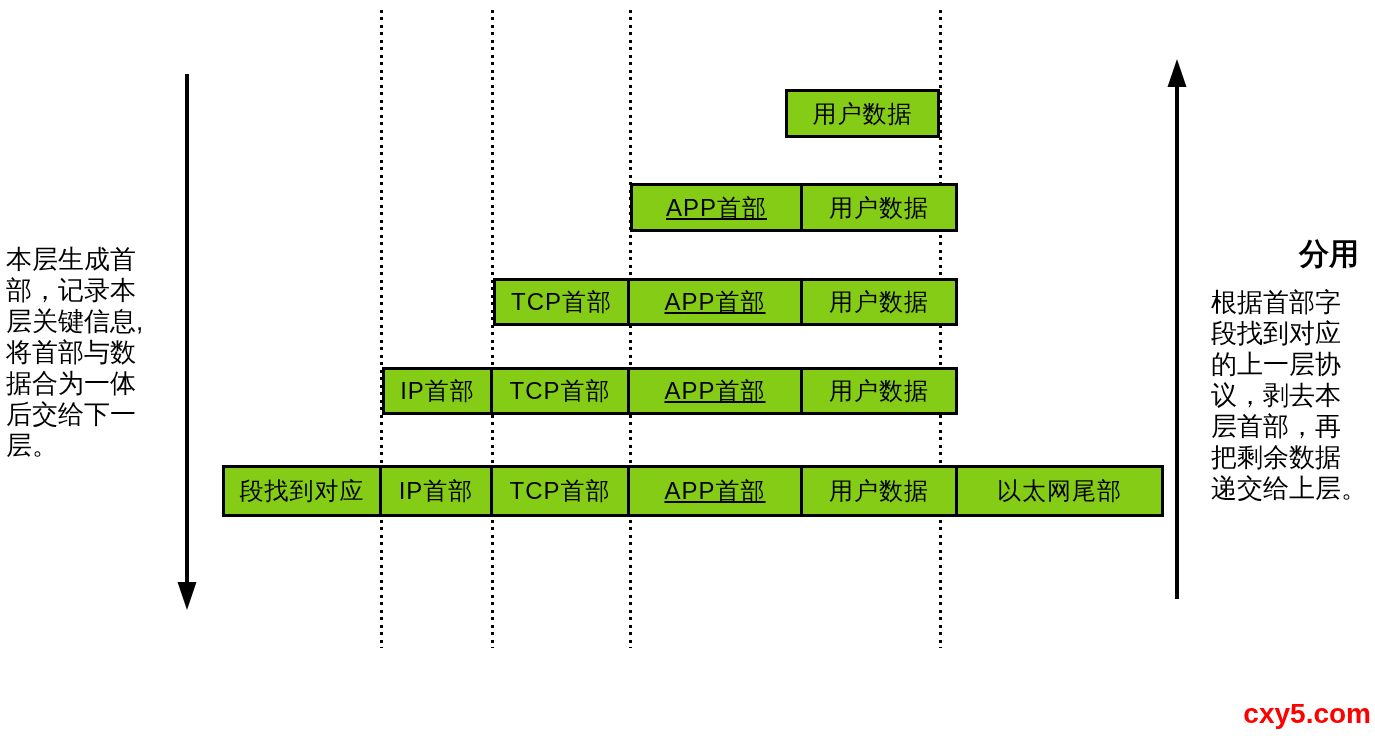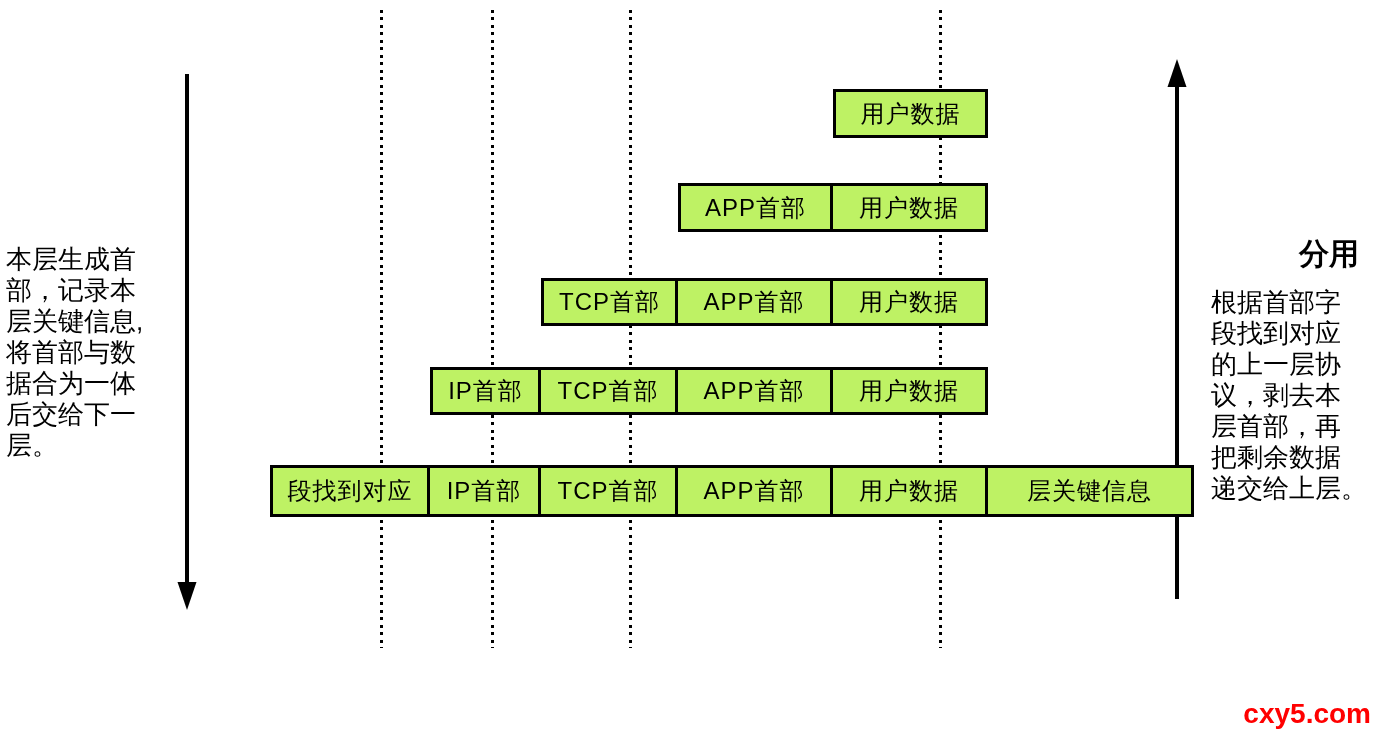--- a/index.html
+++ b/index.html
@@ -31,40 +31,39 @@
   }
   .guide-1 { left: 380px; }
   .guide-2 { left: 491px; }
   .guide-3 { left: 629px; }
   .guide-4 { left: 939px; }
 
   
   .row {
     position: absolute;
     display: flex;
-    background: #bef264;
-    margin-left: 48px;
+    background: #84cc16;
   }
   .cell {
     box-sizing: border-box;
     border: 3px solid #000000;
     border-left: none;
     height: 100%;
     display: flex;
     align-items: center;
     justify-content: center;
     font-size: 24px;
     letter-spacing: 1px;
     white-space: nowrap;
   }
   .cell:first-child { border-left: 3px solid #000000; }
   .w-eth     { width: 160px; }
   .w-ip      { width: 111px; }
   .w-tcp     { width: 137px; }
-  .w-app     { width: 155px; }
+  .w-app     { width: 173px; text-decoration: underline; }
   .w-user    { width: 155px; }
   .w-trailer { width: 206px; }
 
   .row-1 { left: 785px; top:  89px; height: 49px; }
   .row-2 { left: 630px; top: 183px; height: 49px; }
   .row-3 { left: 493px; top: 278px; height: 48px; }
   .row-4 { left: 382px; top: 367px; height: 48px; }
   .row-5 { left: 222px; top: 465px; height: 52px; }
 
   
@@ -173,19 +172,19 @@
     <div class="cell w-app">APP首部</div>
     <div class="cell w-user">用户数据</div>
   </div>
 
   <div class="row row-5">
     <div class="cell w-eth">段找到对应</div>
     <div class="cell w-ip">IP首部</div>
     <div class="cell w-tcp">TCP首部</div>
     <div class="cell w-app">APP首部</div>
     <div class="cell w-user">用户数据</div>
-    <div class="cell w-trailer">层关键信息</div>
+    <div class="cell w-trailer">以太网尾部</div>
   </div>
 
 
   <div class="watermark">cxy5.com</div>
 
 </div>
 
 </body></html>

